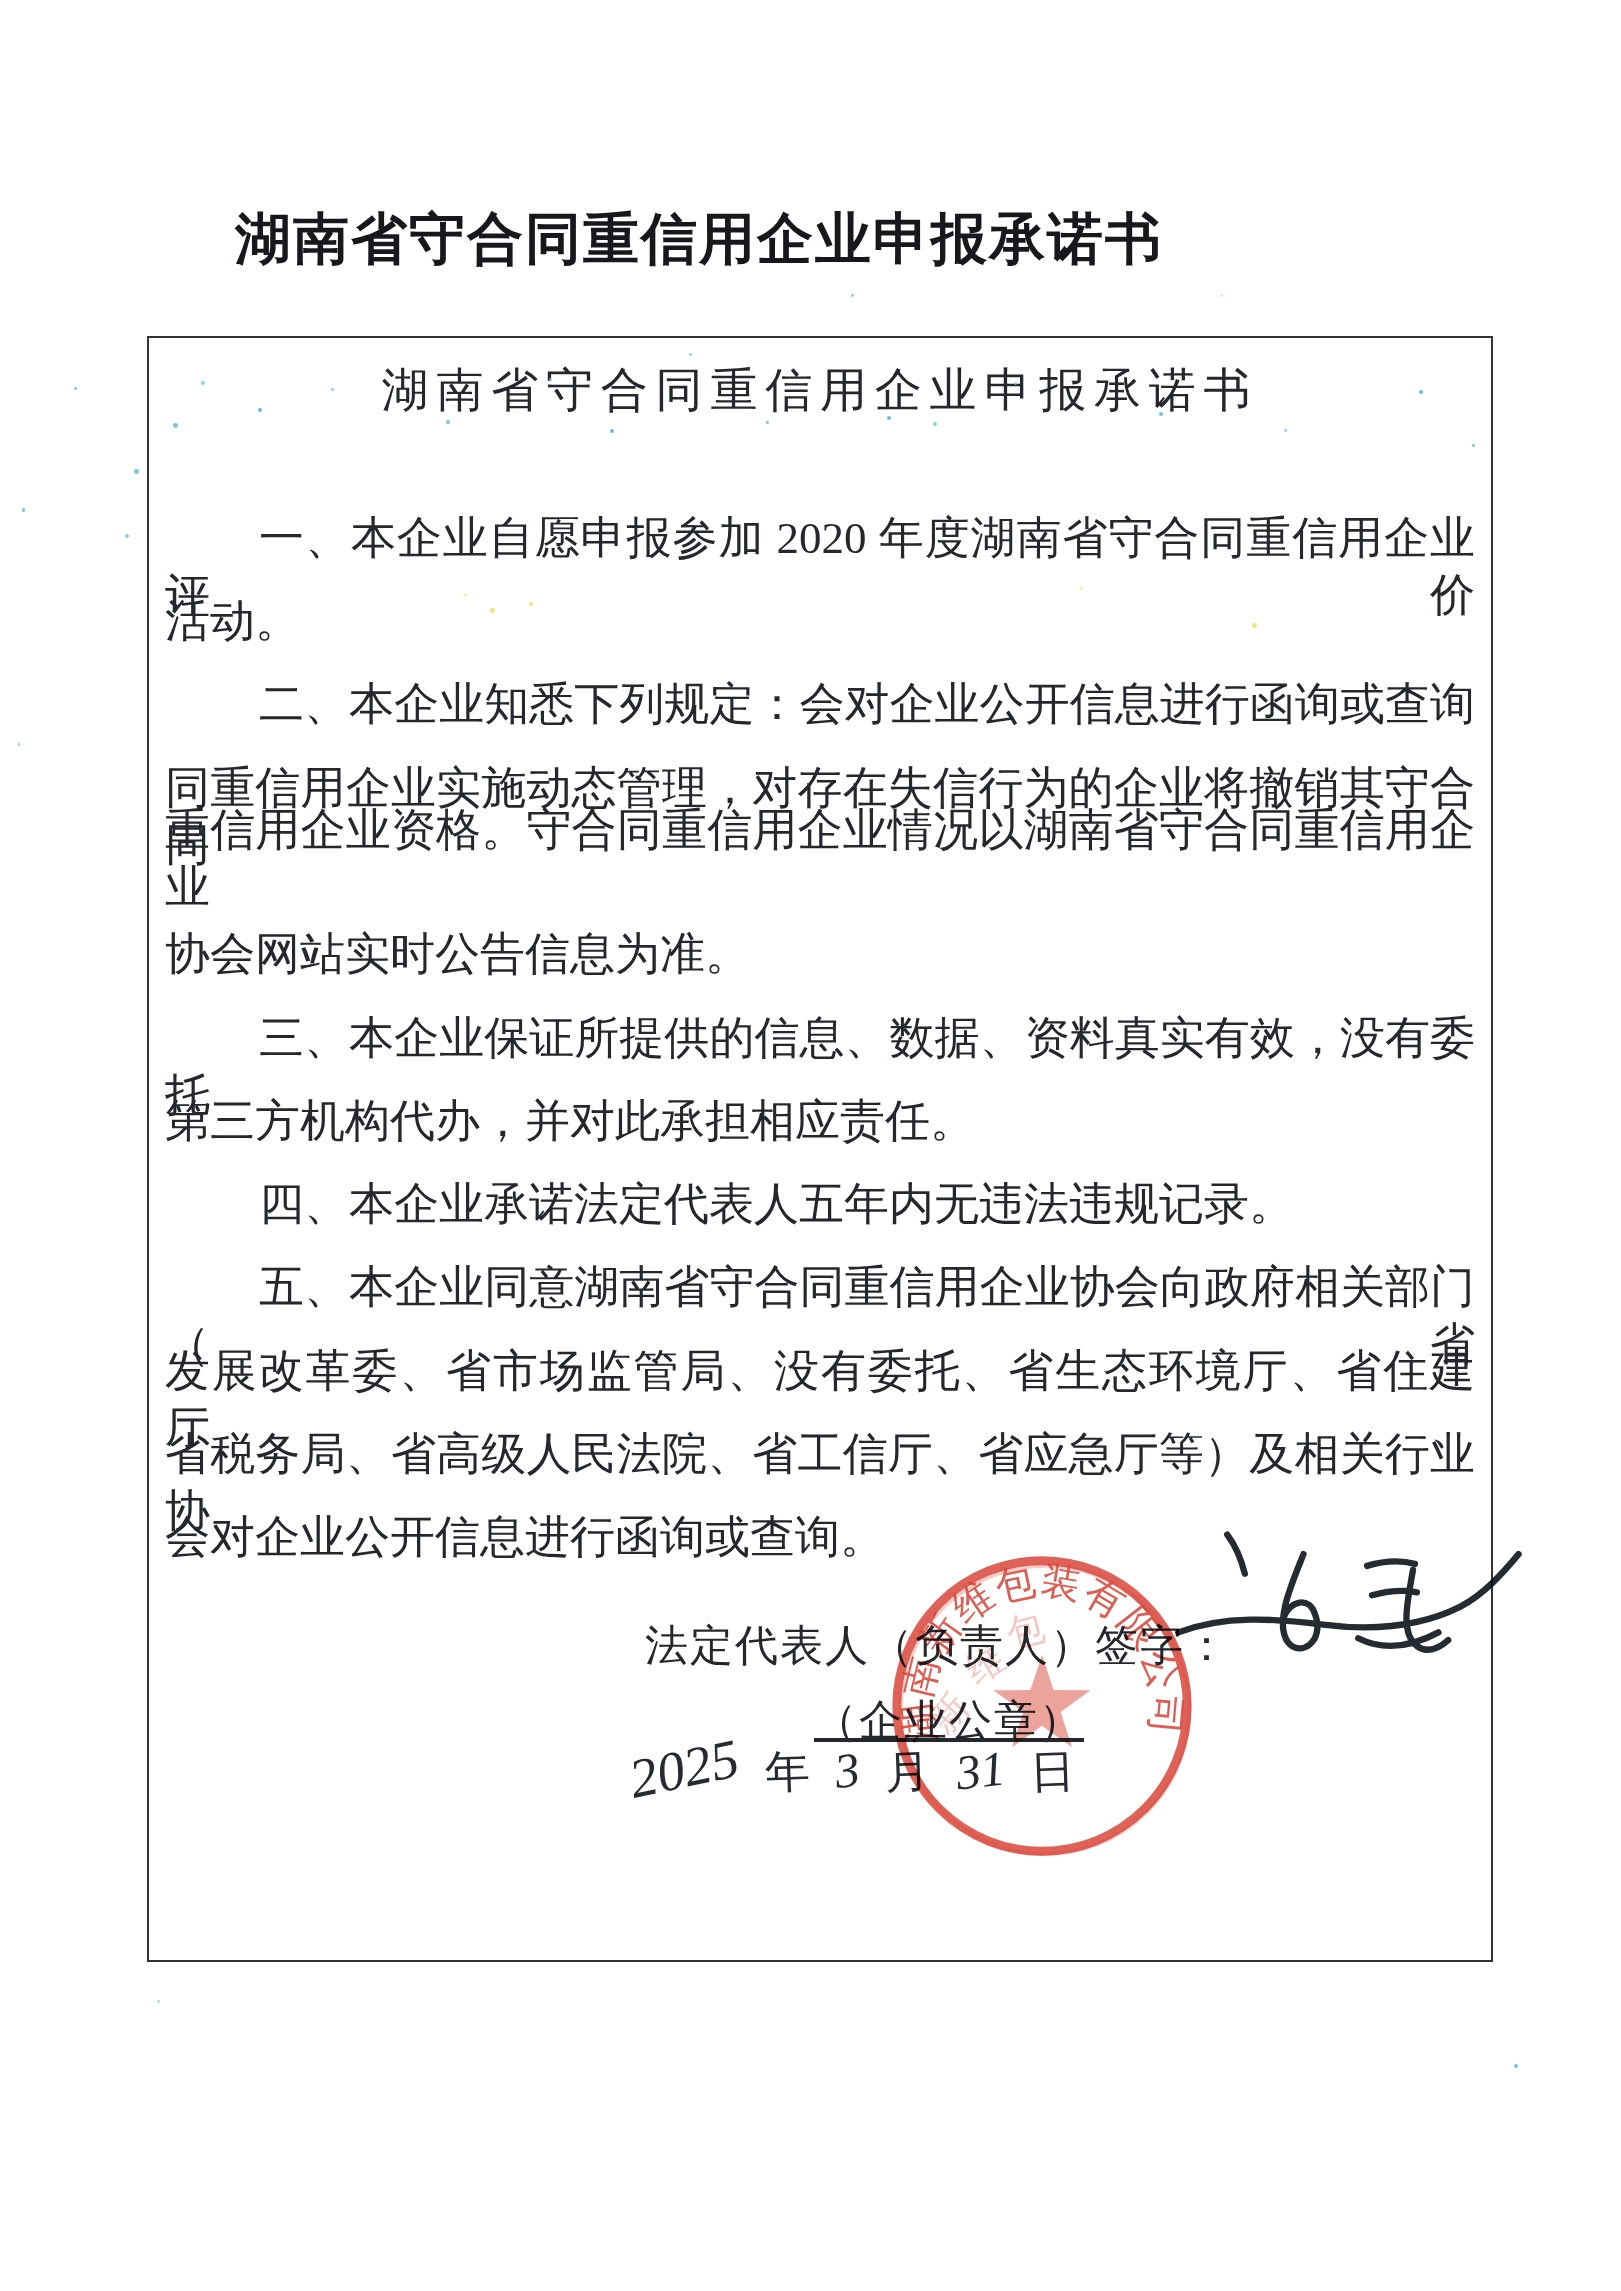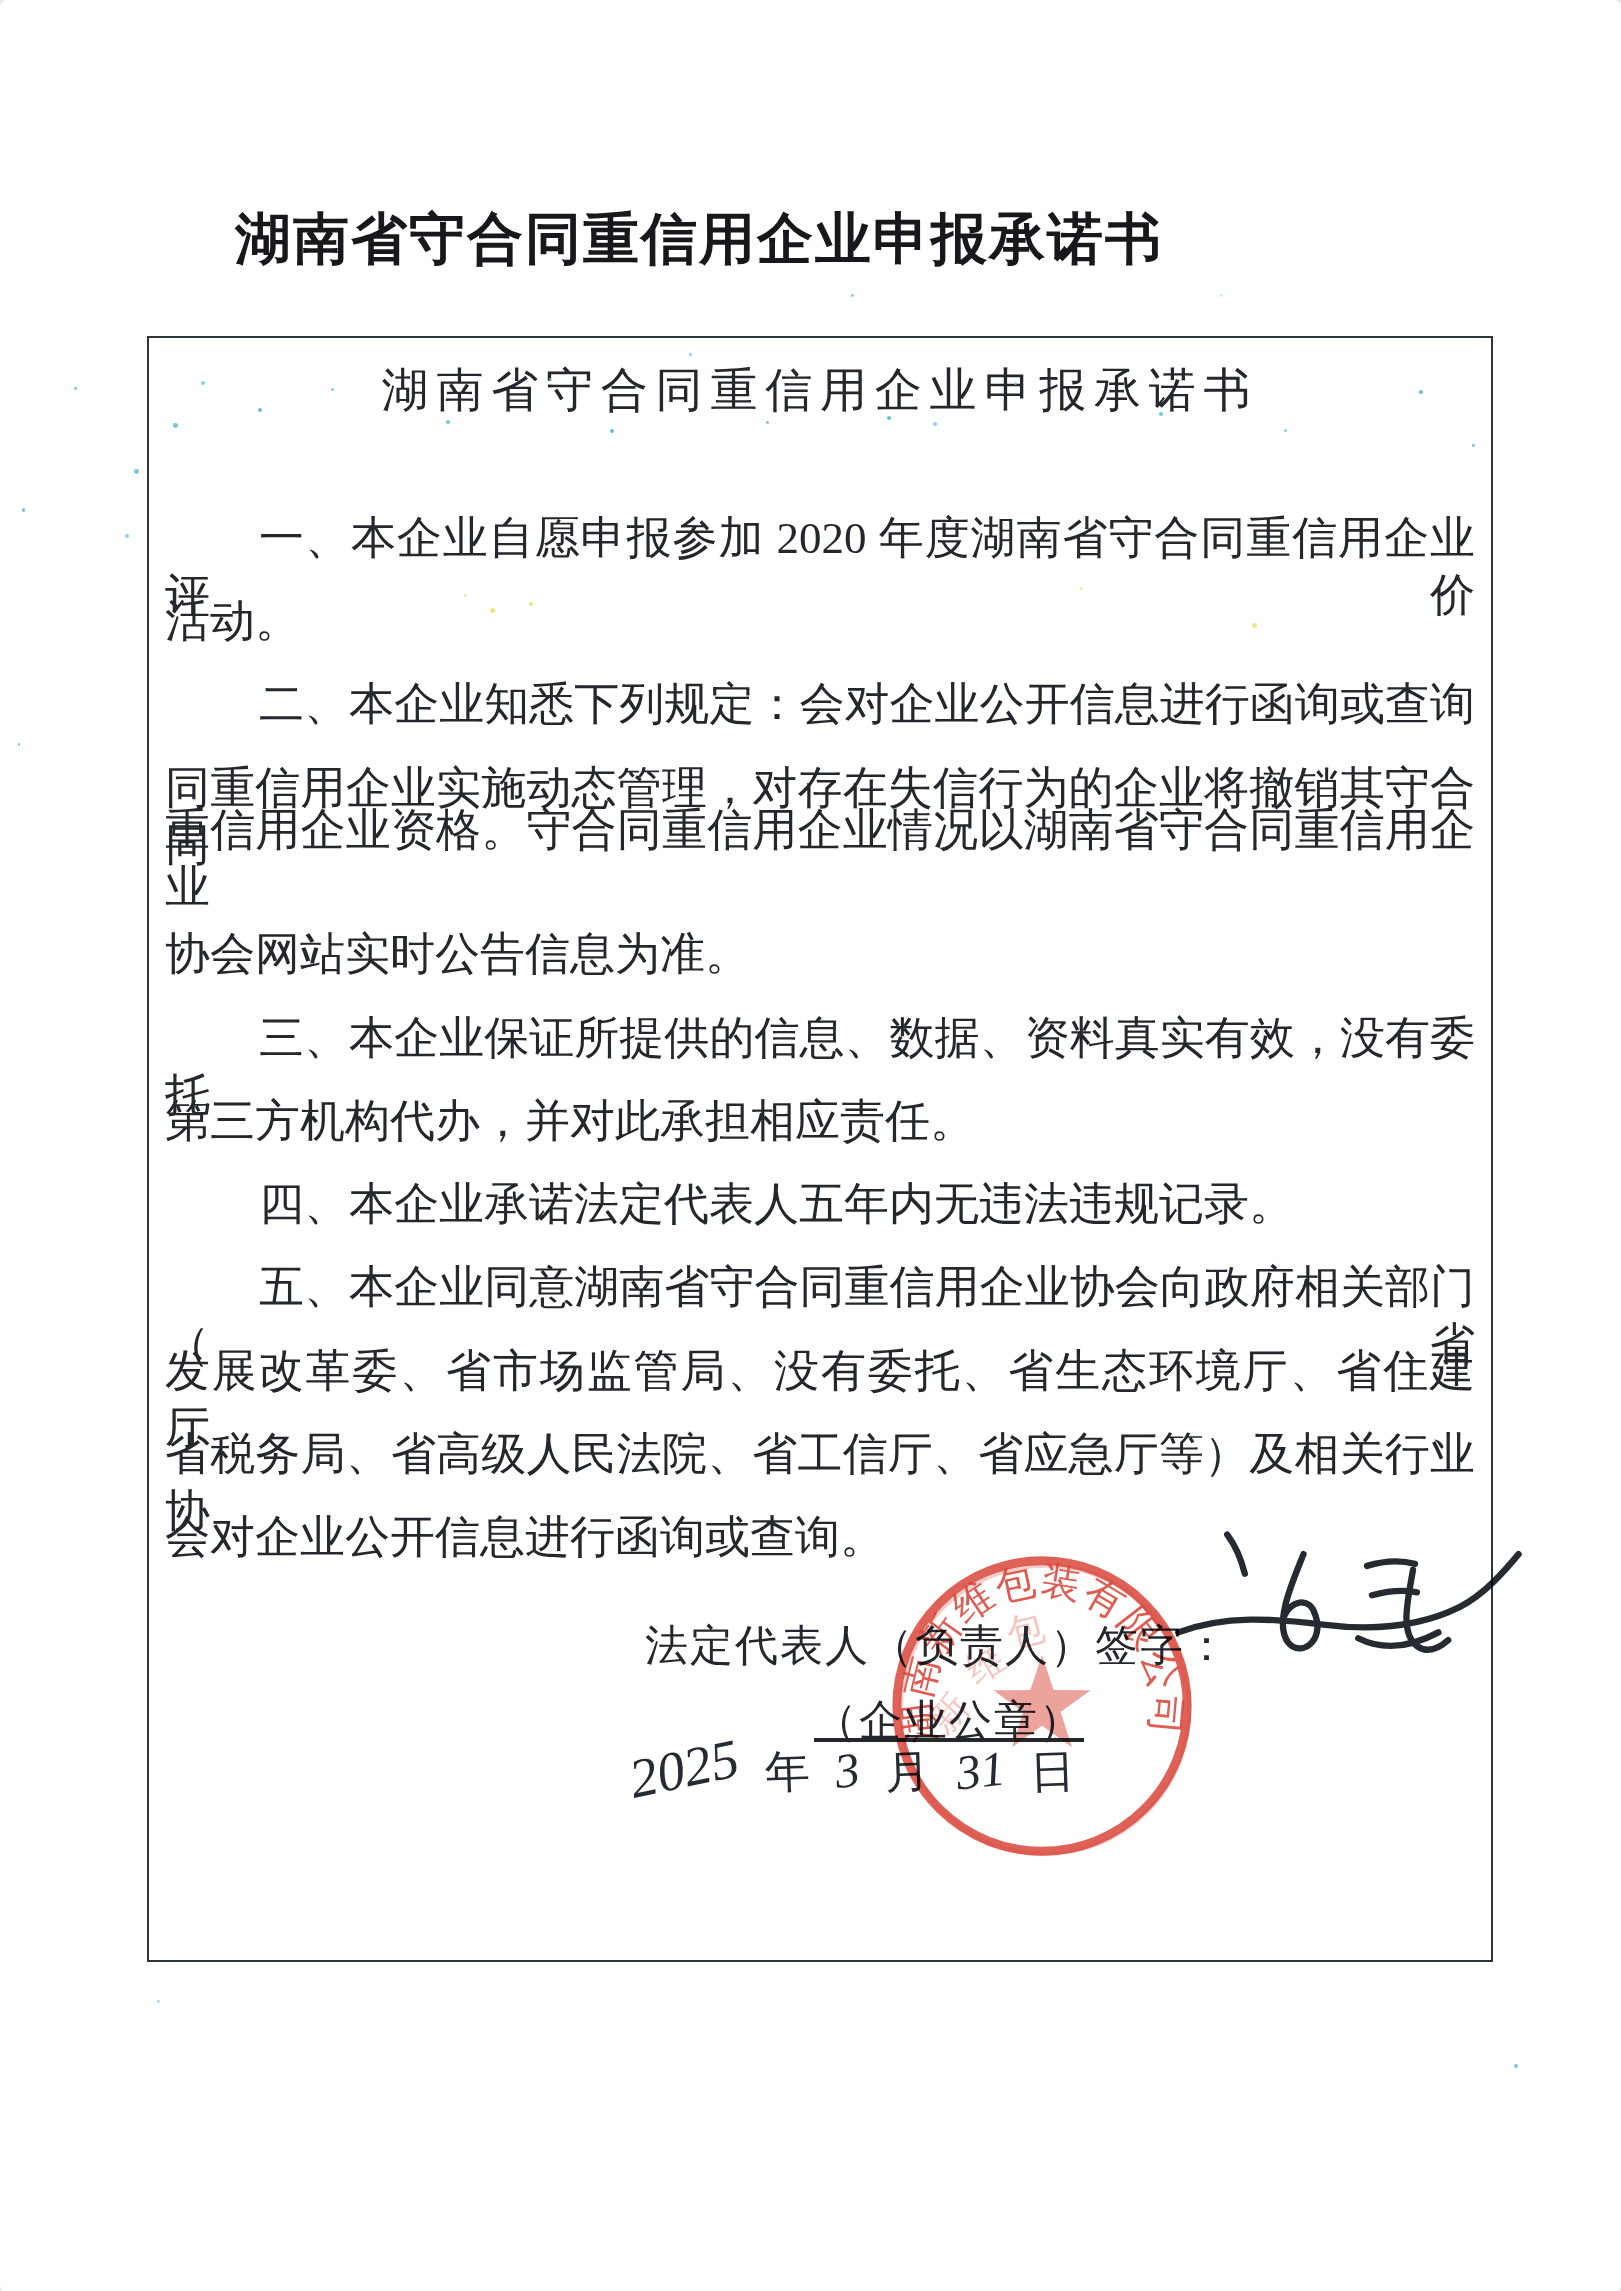--- a/index.html
+++ b/index.html
@@ -4,21 +4,20 @@
 <style>
   html,body{margin:0;padding:0;background:#e8e8e8;}
   .page{
     position:relative;
     width:1621px;height:2292px;
     margin:0 auto;
     background:#ffffff;
     overflow:hidden;
     font-family:"Liberation Serif","DejaVu Serif",serif;
     color:#24282d;
-    border-radius:7px;
   }
   .page-title{
     position:absolute;
     left:0;top:202px;width:1398px;
     margin:0;
     text-align:center;
     font-size:56px;
     font-weight:700;
     letter-spacing:2px;
     color:#16181b;

